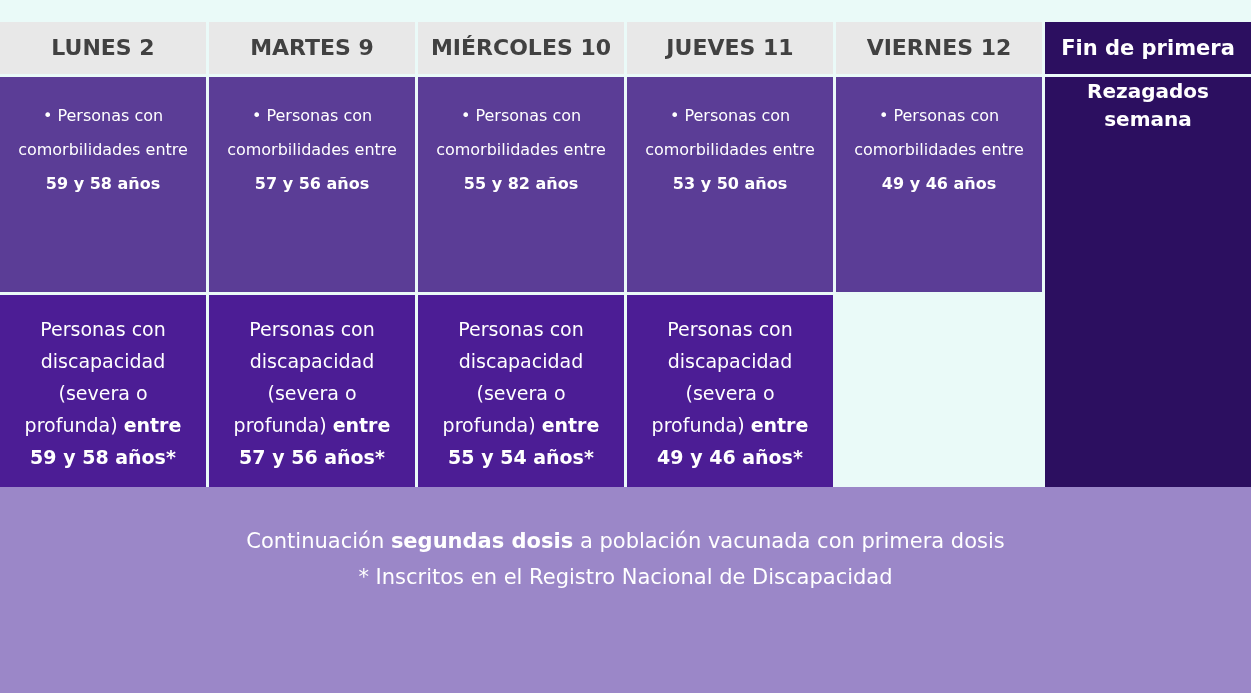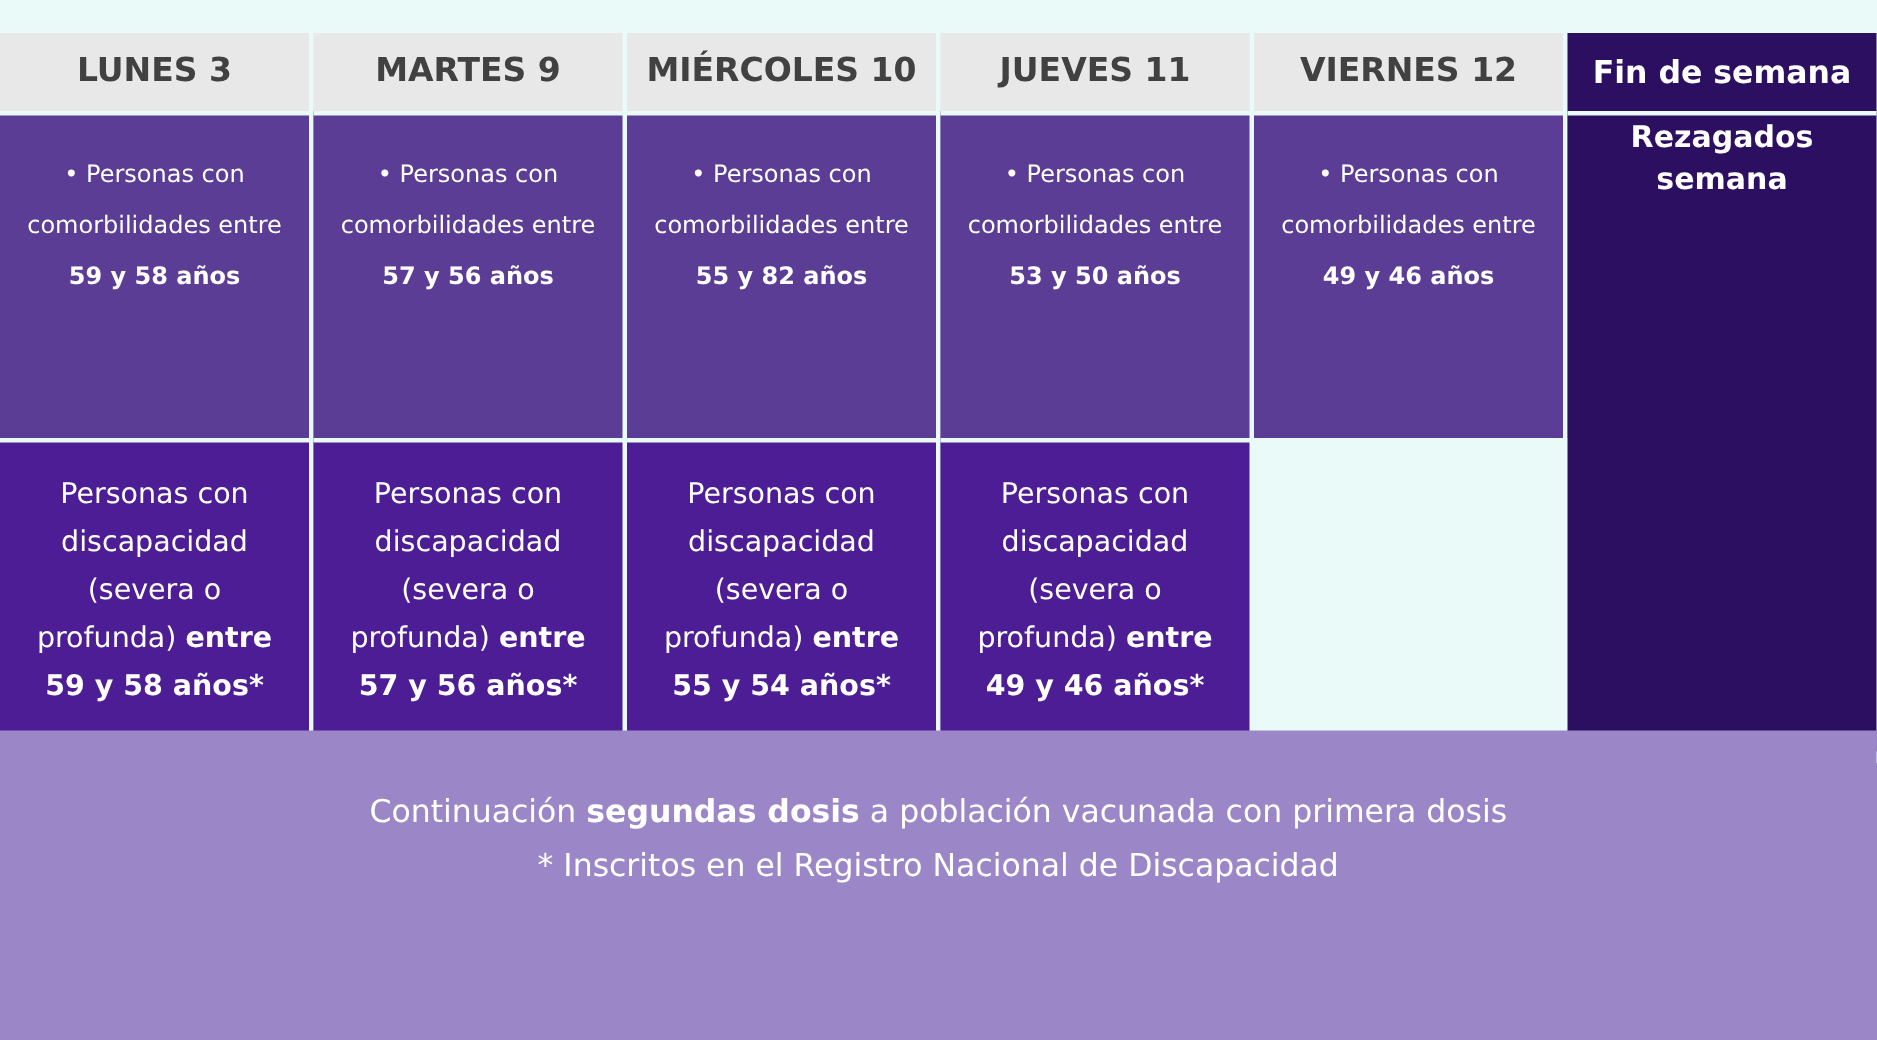--- a/index.html
+++ b/index.html
@@ -124,36 +124,36 @@
 </style>
 </head>
 <body>
 
 <div class="page">
 
   <div class="schedule">
     <div class="grid">
 
       <div class="head-cell">
-        <span>LUNES 3</span>
+        <span>LUNES 2</span>
       </div>
       <div class="head-cell">
         <span>MARTES 9</span>
       </div>
       <div class="head-cell">
         <span>MIÉRCOLES 10</span>
       </div>
       <div class="head-cell">
         <span>JUEVES 11</span>
       </div>
       <div class="head-cell">
         <span>VIERNES 12</span>
       </div>
       <div class="head-cell weekend">
-        <span>Fin de semana</span>
+        <span>Fin de primera</span>
       </div>
 
       <div class="r1-cell">
         <span>• Personas con comorbilidades entre </span><b>59 y 58 años</b>
       </div>
       <div class="r1-cell">
         <span>• Personas con comorbilidades entre </span><b>57 y 56 años</b>
       </div>
       <div class="r1-cell">
         <span>• Personas con comorbilidades entre </span><b>55 y 82 años</b>

